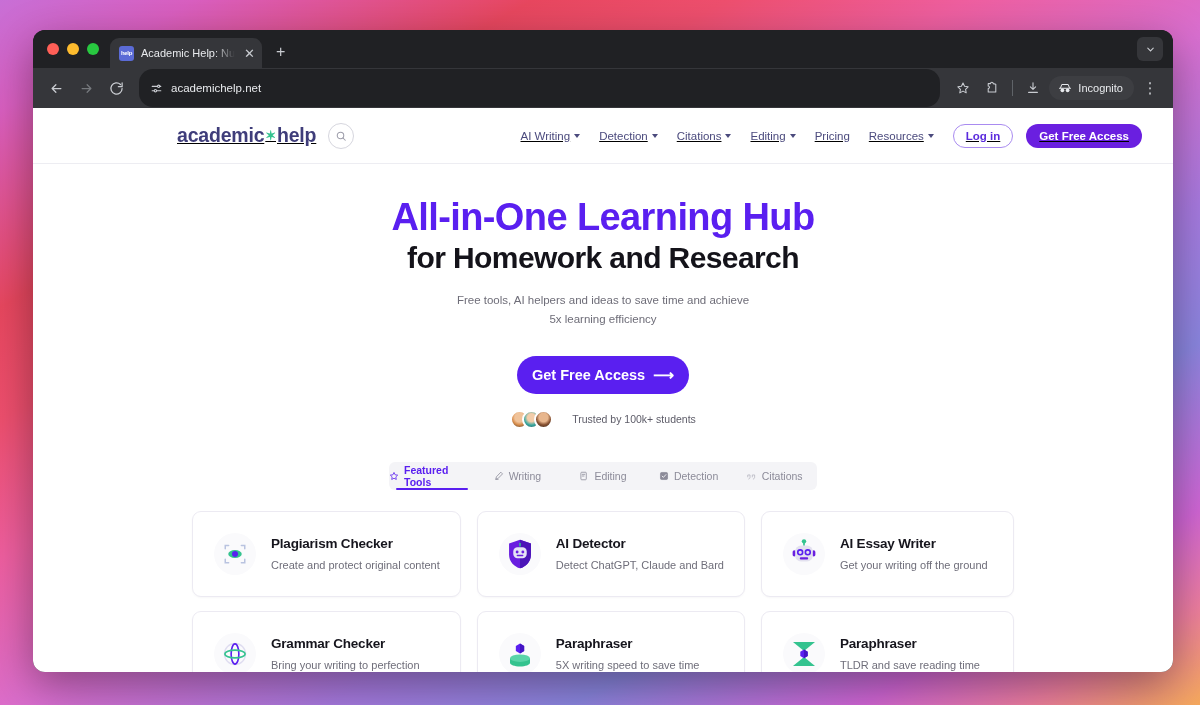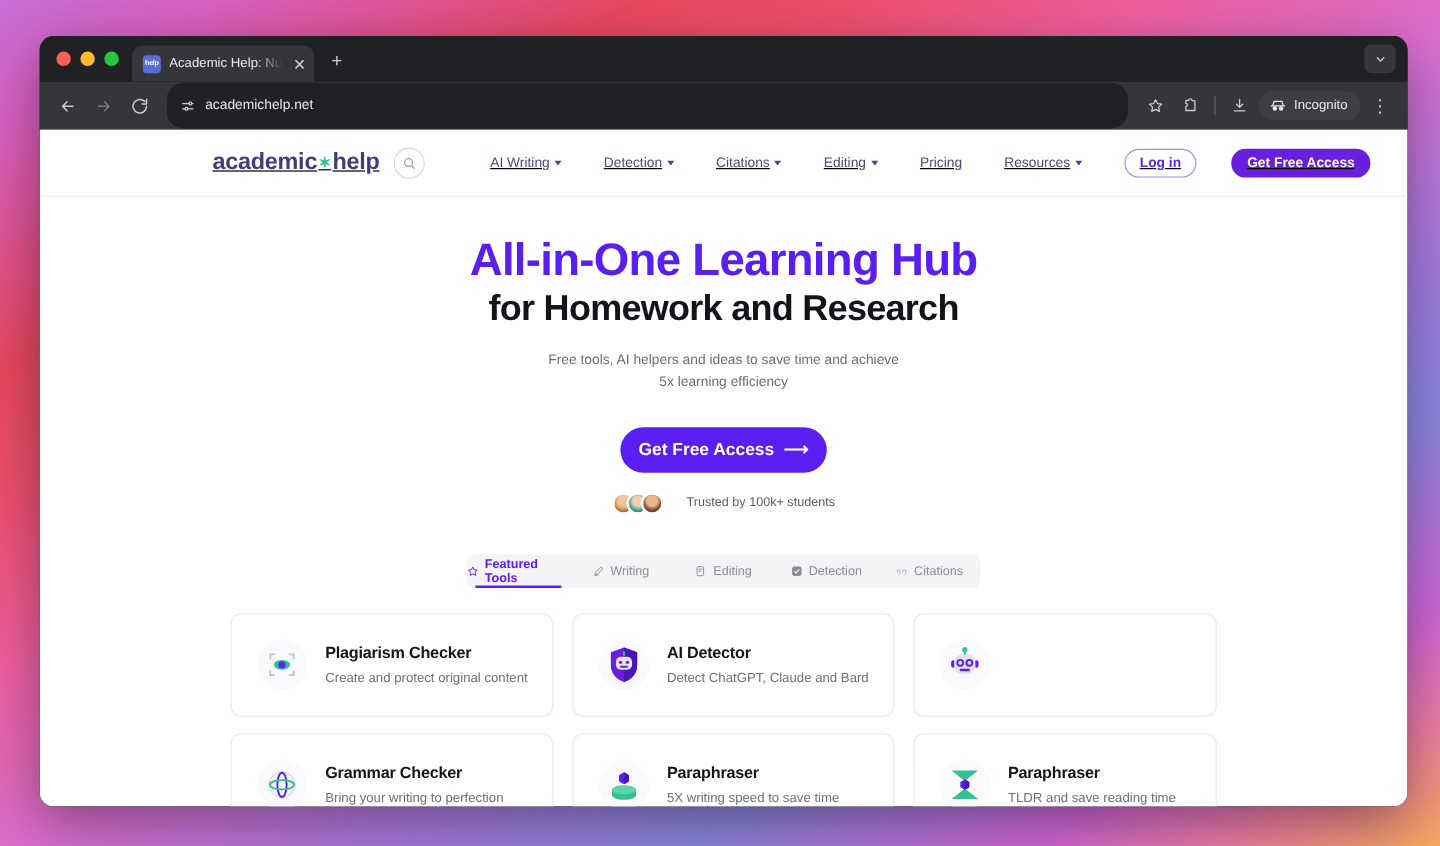--- a/index.html
+++ b/index.html
@@ -127,21 +127,21 @@
   .logo {
     font-size: 19.5px; font-weight: 700; color: #3f3d7a;
     letter-spacing: -.2px; display: flex; align-items: center;
   }
   .logo .star { color: #34c38f; font-size: 13px; margin: 0 1px; }
   .search-circle {
     width: 26px; height: 26px; border-radius: 50%;
     border: 1px solid #d6d6de;
     display: flex; align-items: center; justify-content: center;
   }
-  .nav { display: flex; align-items: center; gap: 35px; margin-left: auto; }
+  .nav { display: flex; align-items: center; gap: 19px; margin-left: auto; }
   .nav-item {
     font-size: 11.5px; color: #4b4a7d; font-weight: 500;
     display: flex; align-items: center; gap: 4px;
     white-space: nowrap;
   }
   .caret {
     width: 0; height: 0; border-left: 3.5px solid transparent;
     border-right: 3.5px solid transparent; border-top: 4.5px solid #4b4a7d;
   }
   .btn-login {
@@ -475,20 +475,24 @@
             <path d="M19 4v4.5" stroke="#34c38f" stroke-width="2" stroke-linecap="round"></path>
             <circle cx="19" cy="4" r="2.6" fill="#34c38f"></circle>
             <rect x="5.5" y="14.5" width="4" height="7.5" rx="2" fill="#6a1fe0"></rect>
             <rect x="28.5" y="14.5" width="4" height="7.5" rx="2" fill="#6a1fe0"></rect>
             <rect x="8.5" y="9" width="21" height="19" rx="7" fill="#e3e1ef"></rect>
             <circle cx="14.5" cy="17" r="2.9" fill="none" stroke="#5a1ff0" stroke-width="1.9"></circle>
             <circle cx="23.5" cy="17" r="2.9" fill="none" stroke="#5a1ff0" stroke-width="1.9"></circle>
             <rect x="14" y="23" width="10" height="2.4" rx="1.2" fill="#6a1fe0"></rect>
           </svg>
         </div>
+        <div class="card-txt">
+          <div class="card-title">AI Essay Writer</div>
+          <div class="card-desc">Get your writing off the ground</div>
+        </div>
       </div>
 
       <div class="card">
         <div class="card-ic">
           <svg width="32" height="32" viewBox="0 0 38 38">
             <ellipse cx="19" cy="19" rx="12.5" ry="12.5" fill="none" stroke="#dfddf0" stroke-width="1.6"></ellipse>
             <ellipse cx="19" cy="19" rx="4.6" ry="12" fill="none" stroke="#5a1ff0" stroke-width="1.9"></ellipse>
             <ellipse cx="19" cy="19" rx="12" ry="4.6" fill="none" stroke="#34c38f" stroke-width="1.9"></ellipse>
           </svg>
         </div>

